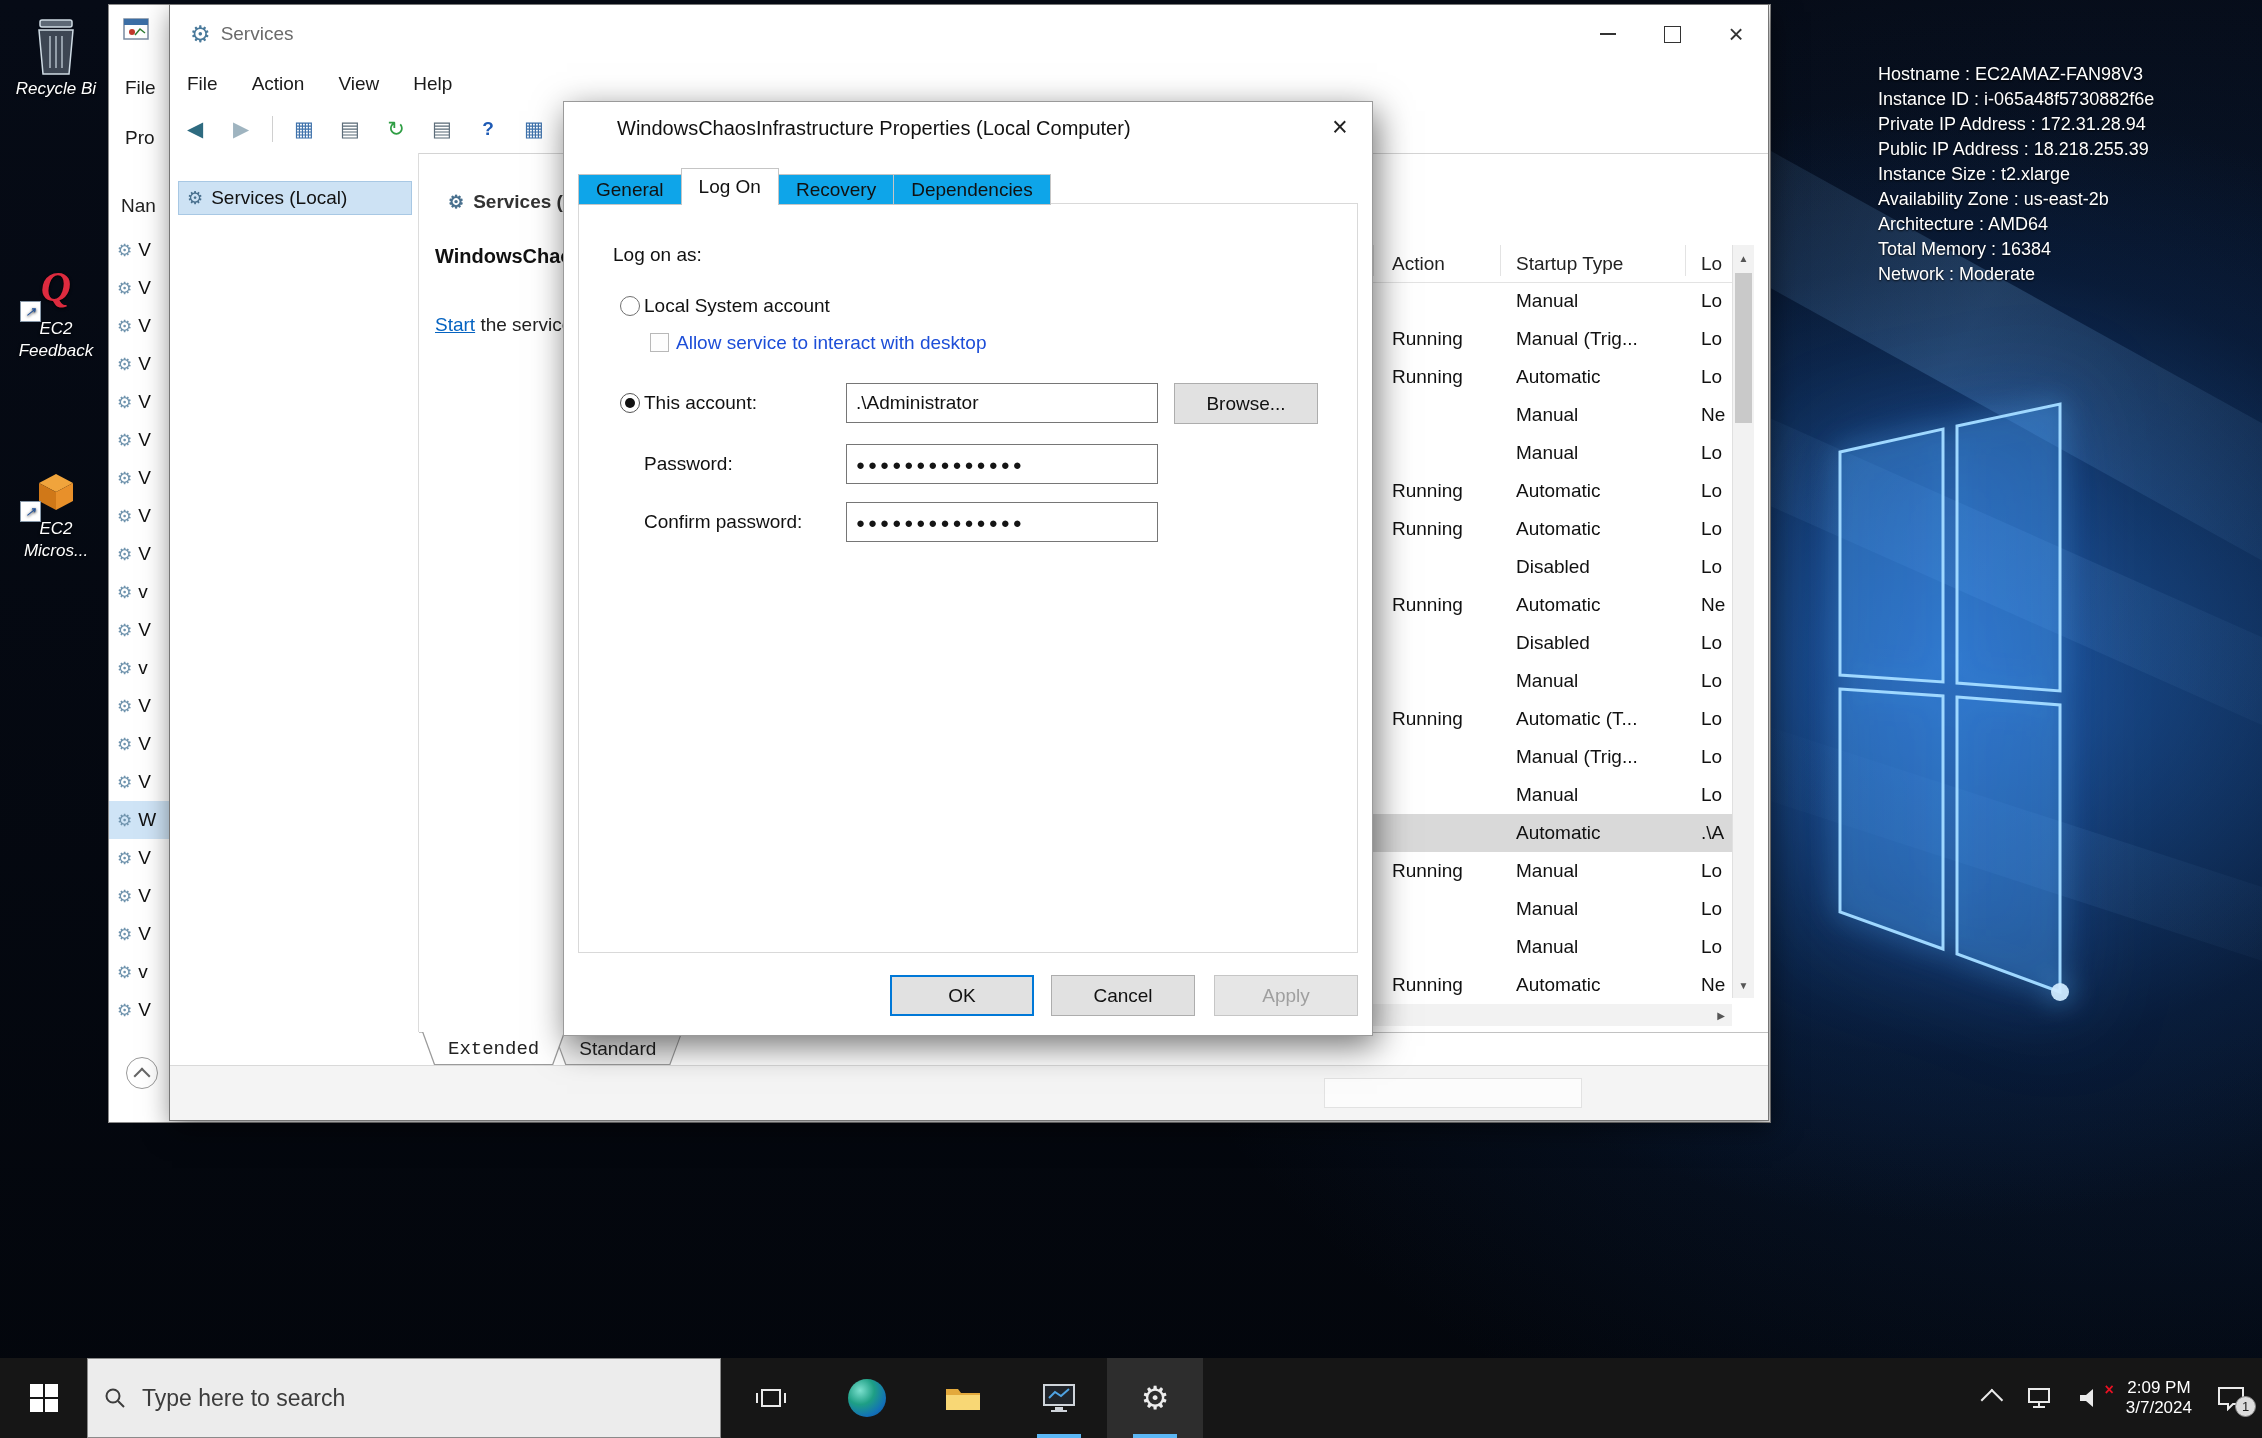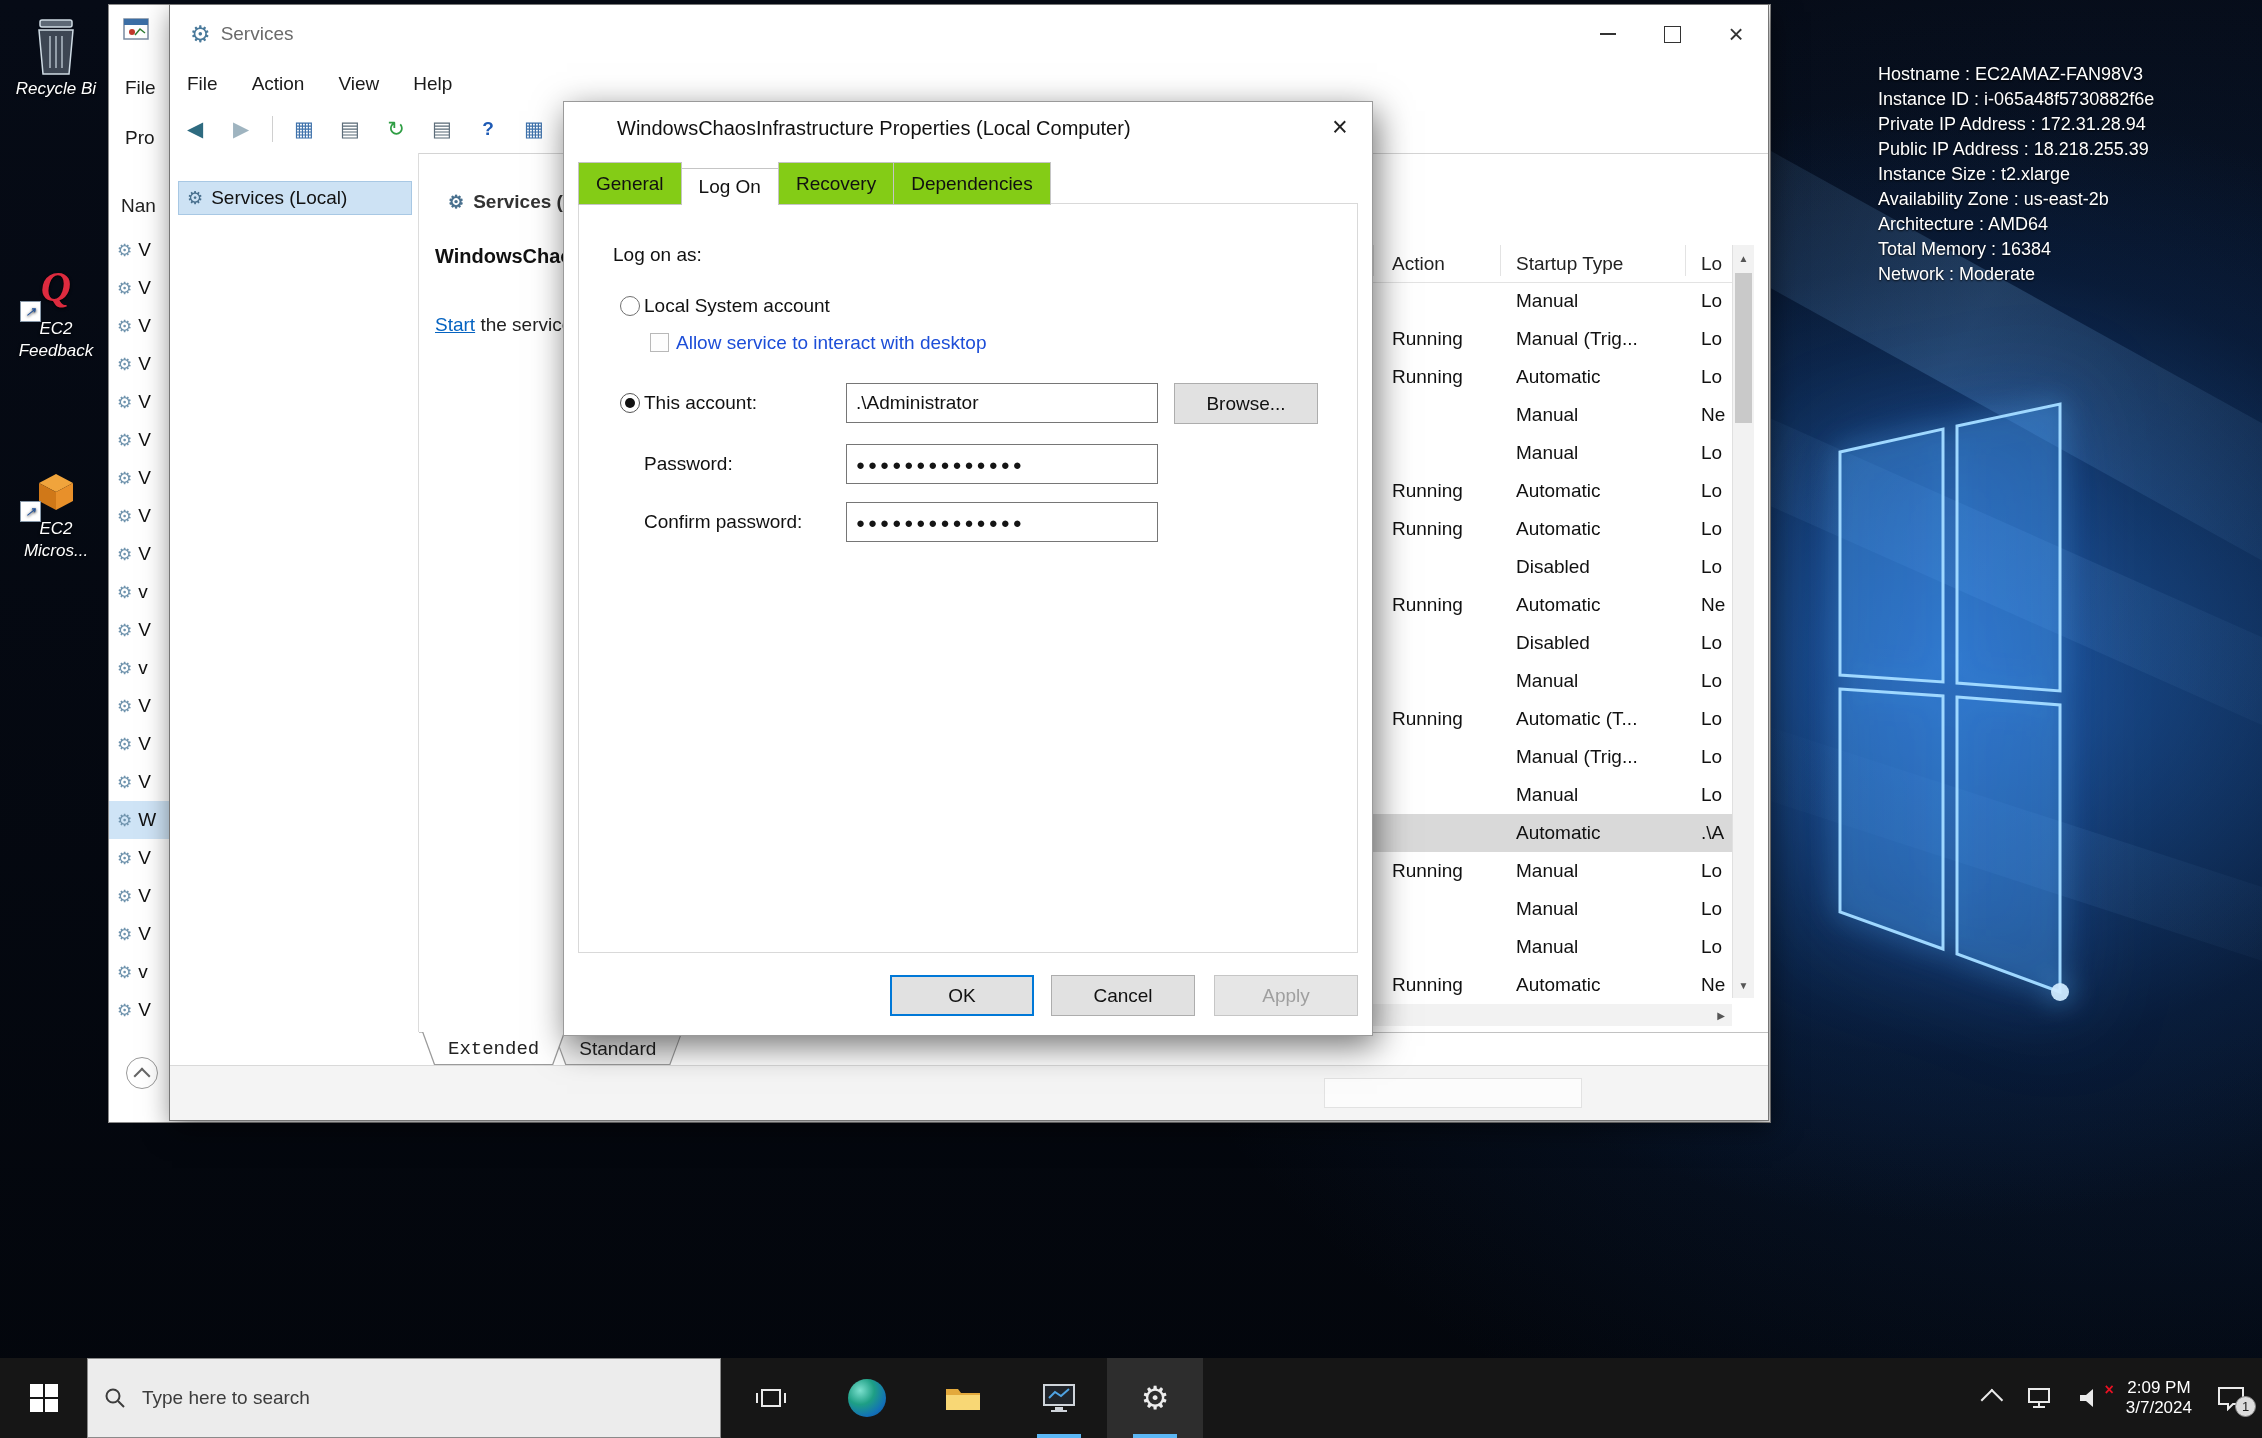--- a/index.html
+++ b/index.html
@@ -123,21 +123,21 @@
   .sb-pane{position:absolute;left:1154px;top:12px;width:258px;height:30px;border:1px solid #e2e2e2;background:#fcfcfc;box-sizing:border-box;}
 
   
   .dialog{position:absolute;left:563px;top:101px;width:810px;height:935px;background:#fff;border:1px solid #9a9a9a;
     box-shadow:4px 10px 32px rgba(0,0,0,.55);z-index:20;box-sizing:border-box;font-size:19px;color:#111;}
   .dlg-titlebar{position:absolute;left:0;top:0;right:0;height:52px;display:flex;align-items:center;padding-left:18px;margin-left:35px;}
   .dlg-title{font-size:20px;color:#111;}
   .dlg-close{position:absolute;right:0;top:0;width:64px;height:50px;display:flex;align-items:center;justify-content:center;
     font-size:27px;color:#222;}
   .dlg-tabs{position:absolute;left:14px;top:66px;height:37px;display:flex;align-items:flex-end;z-index:3;}
-  .dtab{height:43px;padding:0 17px;display:flex;align-items:center;background:#84cc16;border:1px solid #c5c5c5;
+  .dtab{height:31px;padding:0 17px;display:flex;align-items:center;background:#0ea5e9;border:1px solid #c5c5c5;
     margin-right:-1px;box-sizing:border-box;font-size:19px;}
   .dtab.active{height:37px;background:#fff;border-bottom:none;position:relative;z-index:4;}
   .dlg-page{position:absolute;left:14px;right:14px;top:101px;height:750px;border:1px solid #d9d9d9;background:#fff;box-sizing:border-box;}
   .dlbl{position:absolute;line-height:24px;white-space:nowrap;z-index:5;}
   .logonas{left:49px;top:141px;}
   .l-local{left:80px;top:192px;}
   .l-interact{left:112px;top:229px;color:#1d4ed8;}
   .l-this{left:80px;top:289px;}
   .l-pwd{left:80px;top:350px;}
   .l-cpwd{left:80px;top:408px;}
@@ -160,21 +160,21 @@
 
   
   .taskbar{position:absolute;left:0;bottom:0;width:2262px;height:80px;background:#161616;display:flex;
     align-items:stretch;z-index:50;}
   .tb-start{width:87px;display:flex;align-items:center;justify-content:center;}
   .winlogo{display:grid;grid-template-columns:13px 13px;grid-template-rows:13px 13px;gap:2px;}
   .winlogo span{background:#fff;display:block;}
   .tb-search{width:634px;background:#ececec;border:1px solid #8a8a8a;box-sizing:border-box;display:flex;
     align-items:center;gap:14px;padding-left:16px;}
   .tb-search input{flex:1;border:none;background:transparent;font-family:"Liberation Sans",sans-serif;
-    font-size:19px;color:#0f172a;outline:none;}
+    font-size:23px;color:#0f172a;outline:none;}
   .tb-search input::placeholder{color:#3c3c3c;opacity:1;}
   .tb-apps{display:flex;align-items:stretch;margin-left:2px;}
   .app-cell{width:96px;display:flex;align-items:center;justify-content:center;position:relative;}
   .app-cell.running::after{content:"";position:absolute;bottom:0;left:26px;right:26px;height:4px;background:#5bb7f5;}
   .app-cell.active{background:rgba(255,255,255,0.10);}
   .gear-white{font-size:32px;color:#ececec;line-height:1;}
   .tb-tray{margin-left:auto;display:flex;align-items:center;gap:24px;padding-right:16px;}
   .tray-chevron{width:14px;height:14px;display:block;border-left:2px solid #eaeaea;border-top:2px solid #eaeaea;
     transform:rotate(45deg) translateY(3px);}
   .vol-wrap{position:relative;display:flex;align-items:center;}

